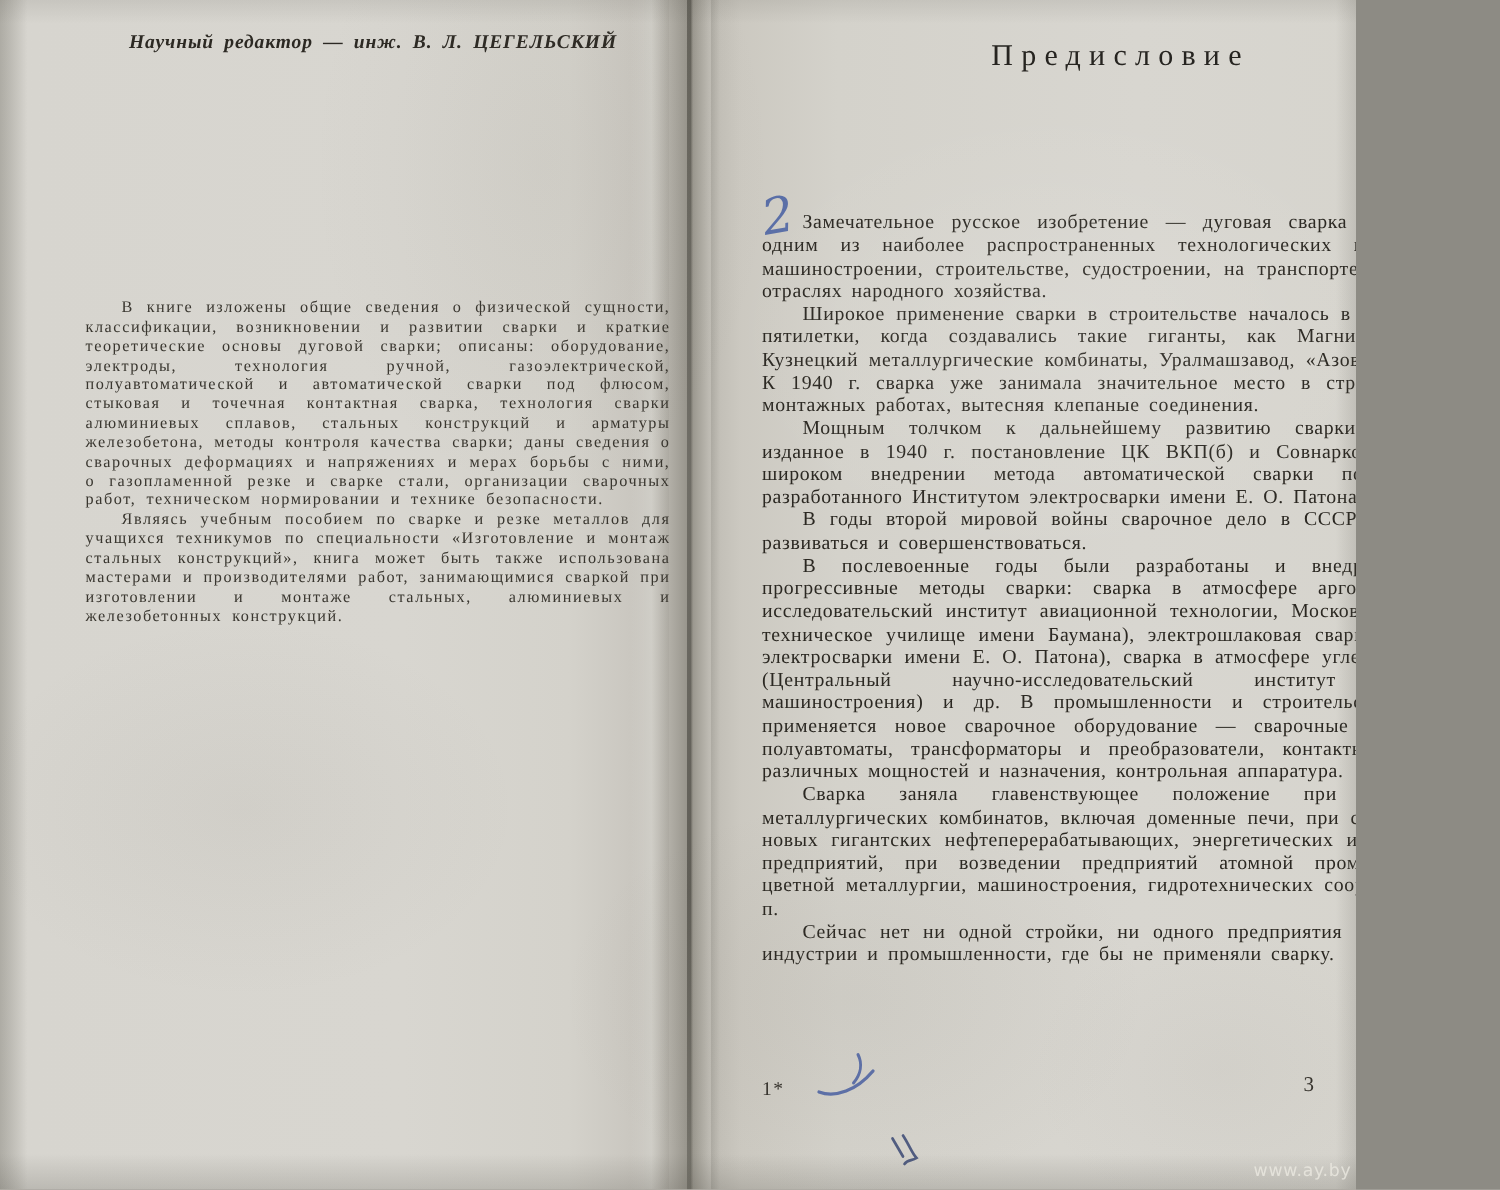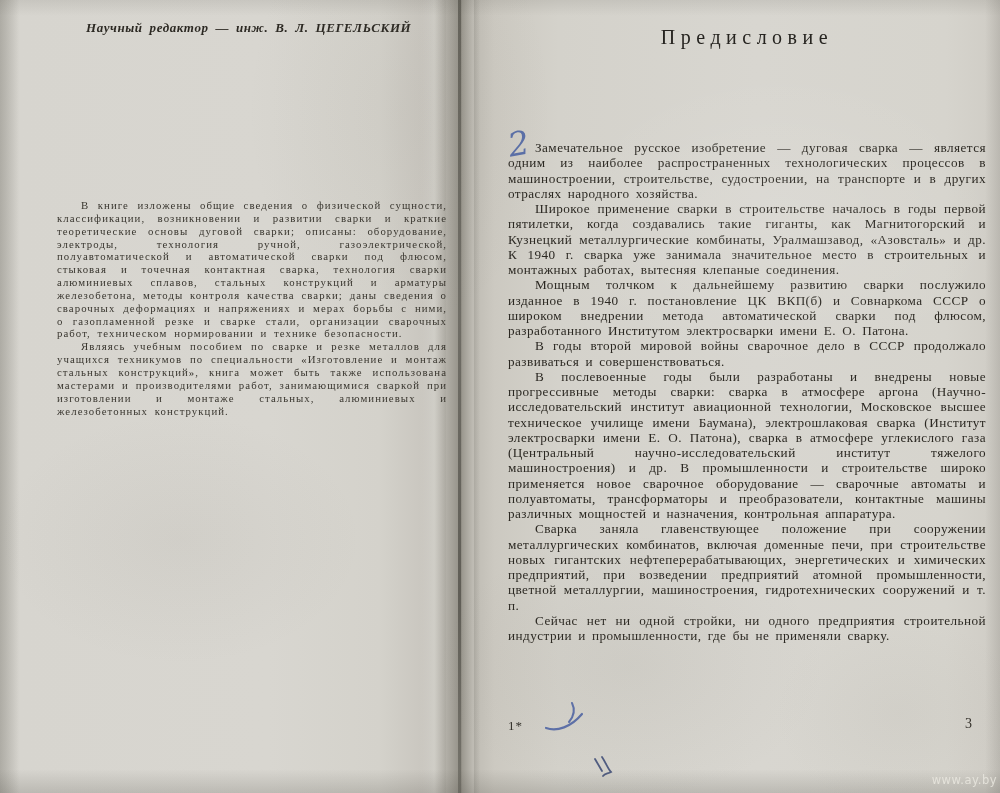--- a/index.html
+++ b/index.html
@@ -1,18 +1,18 @@
 <!DOCTYPE html>
 <html><head>
 <meta charset="utf-8">
 <style>
   html, body { margin: 0; padding: 0; background: #8d8b84; }
   .scan {
     position: relative;
-    width: 1000px;
+    width: 904px;
     height: 793px;
     overflow: hidden;
     background: #d5d3cc;
     font-family: "Liberation Serif", serif;
   }
   
   .left-page {
     position: absolute; left: 0; top: 0; width: 462px; height: 793px;
     background: linear-gradient(90deg,
       #c8c6bf 0%, #d7d5cf 4%, #d8d6d0 58%, #d4d2cb 82%,

